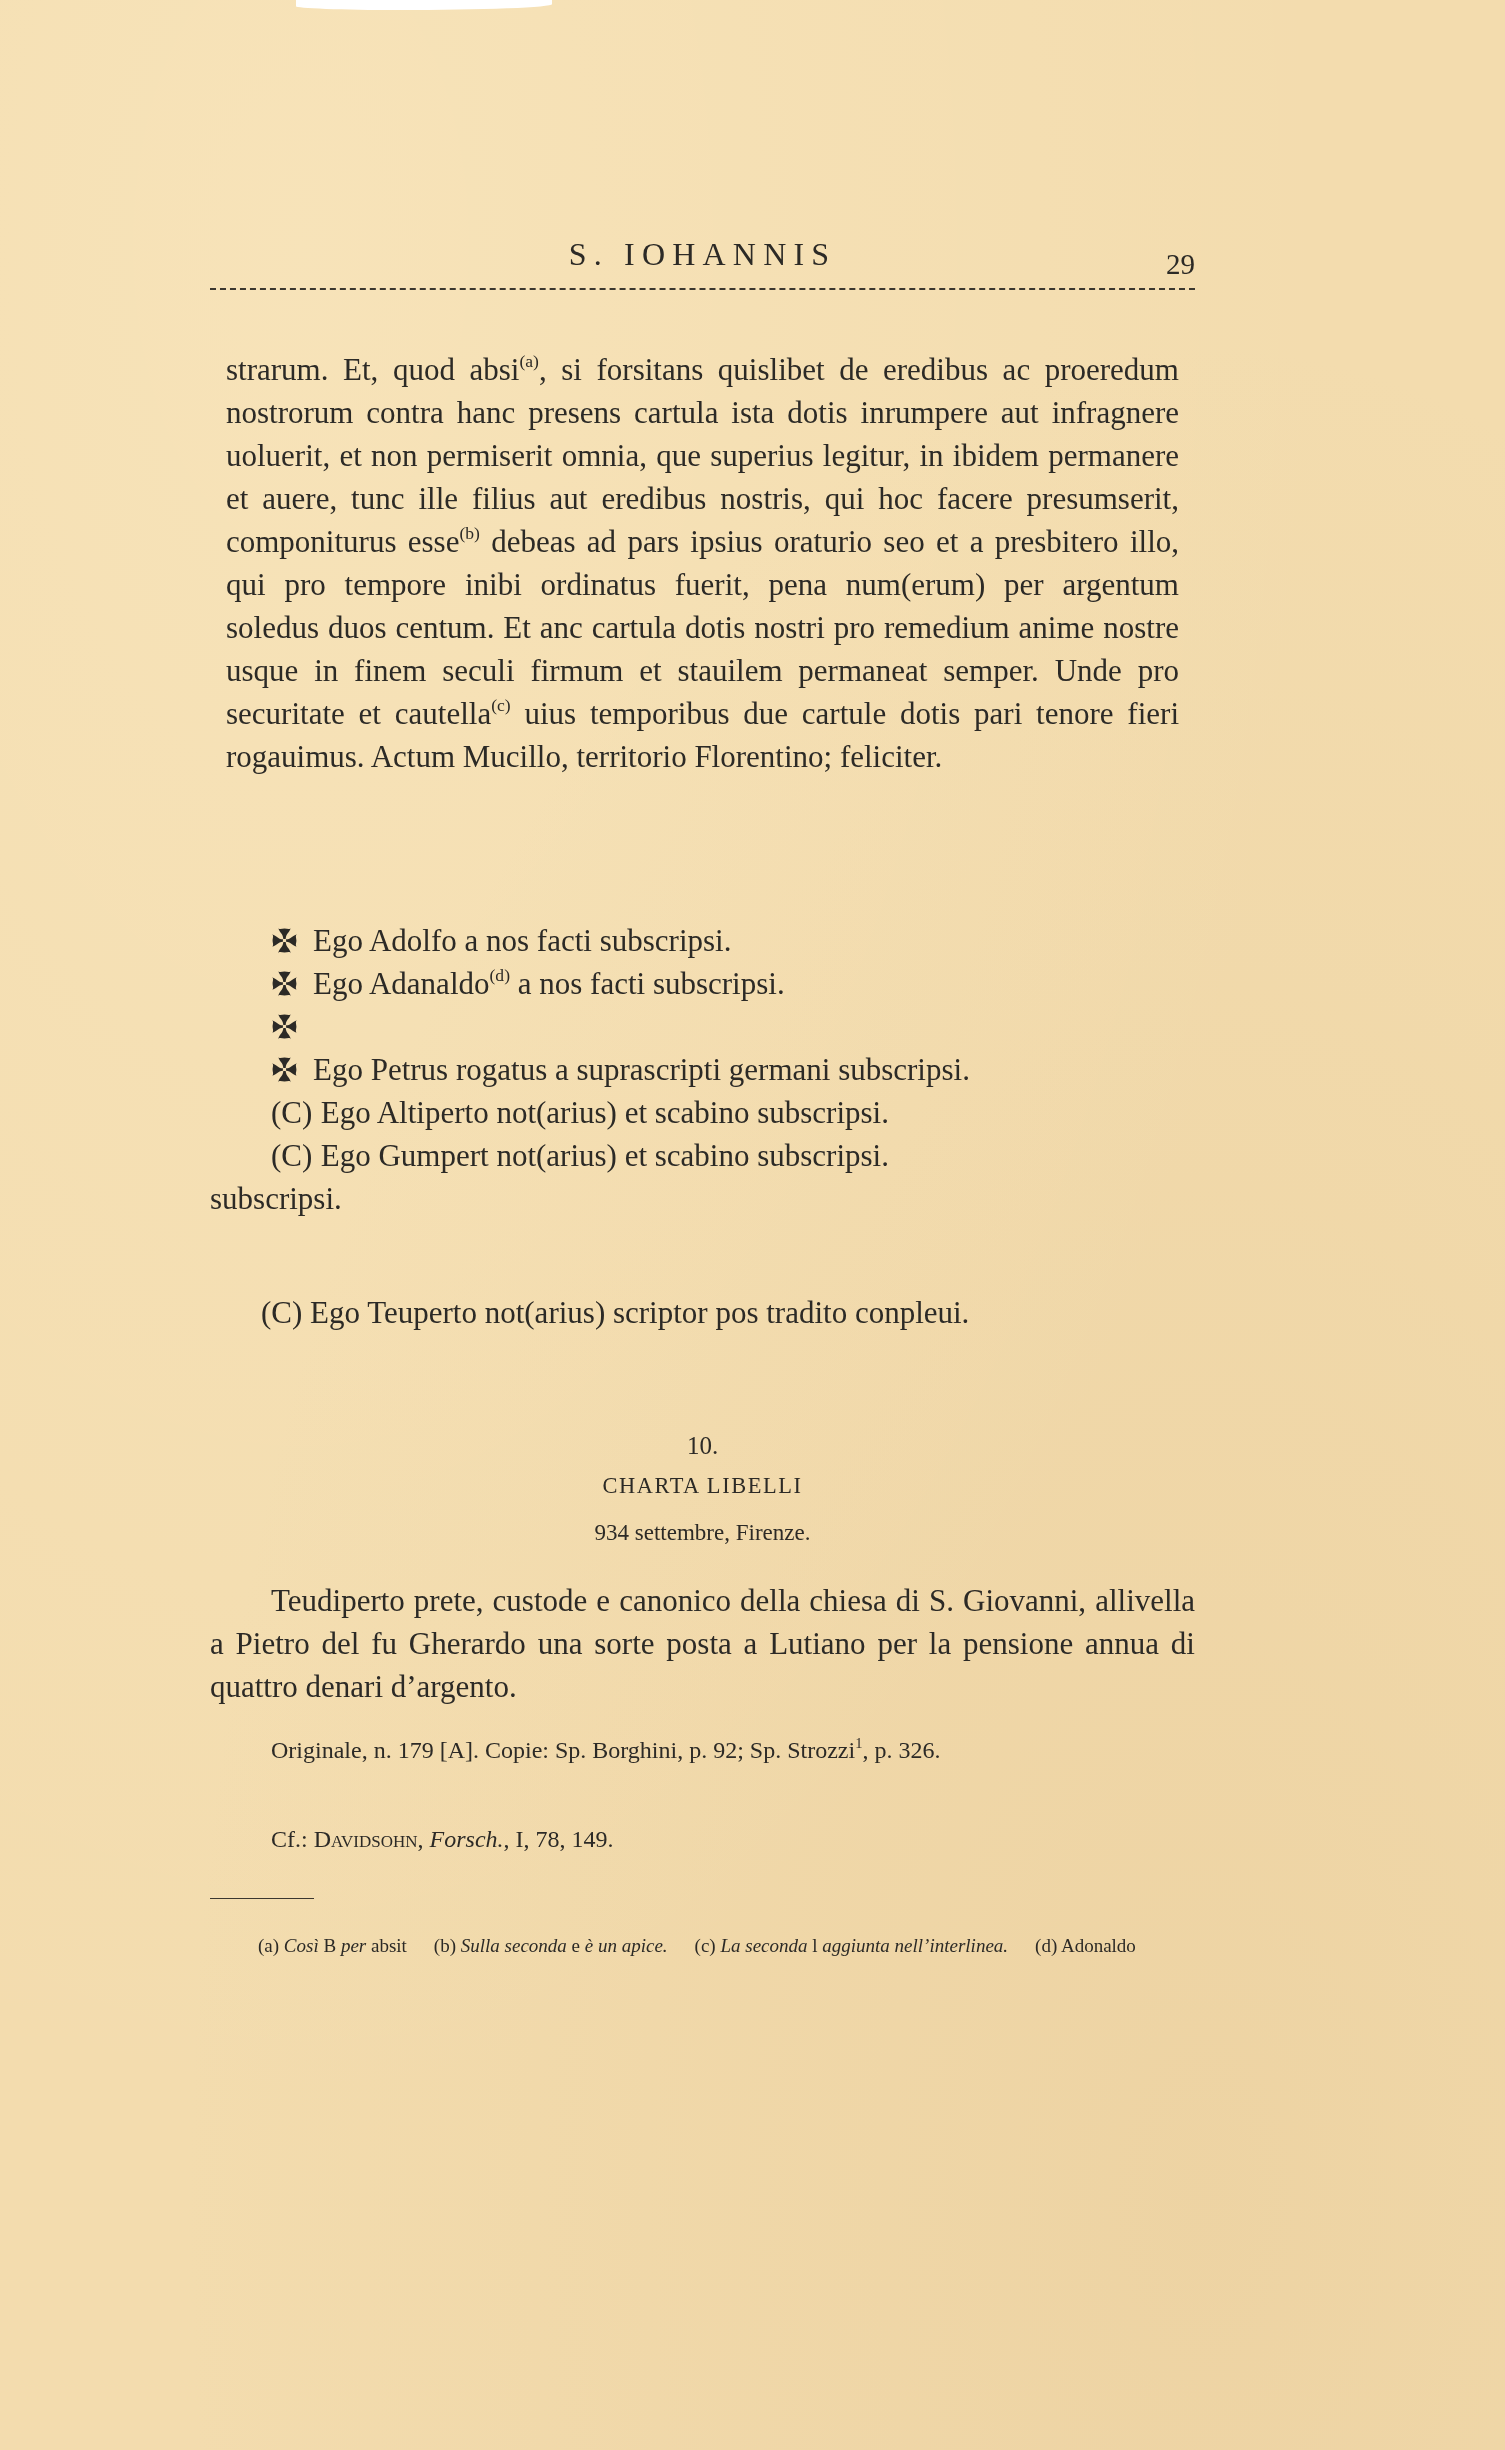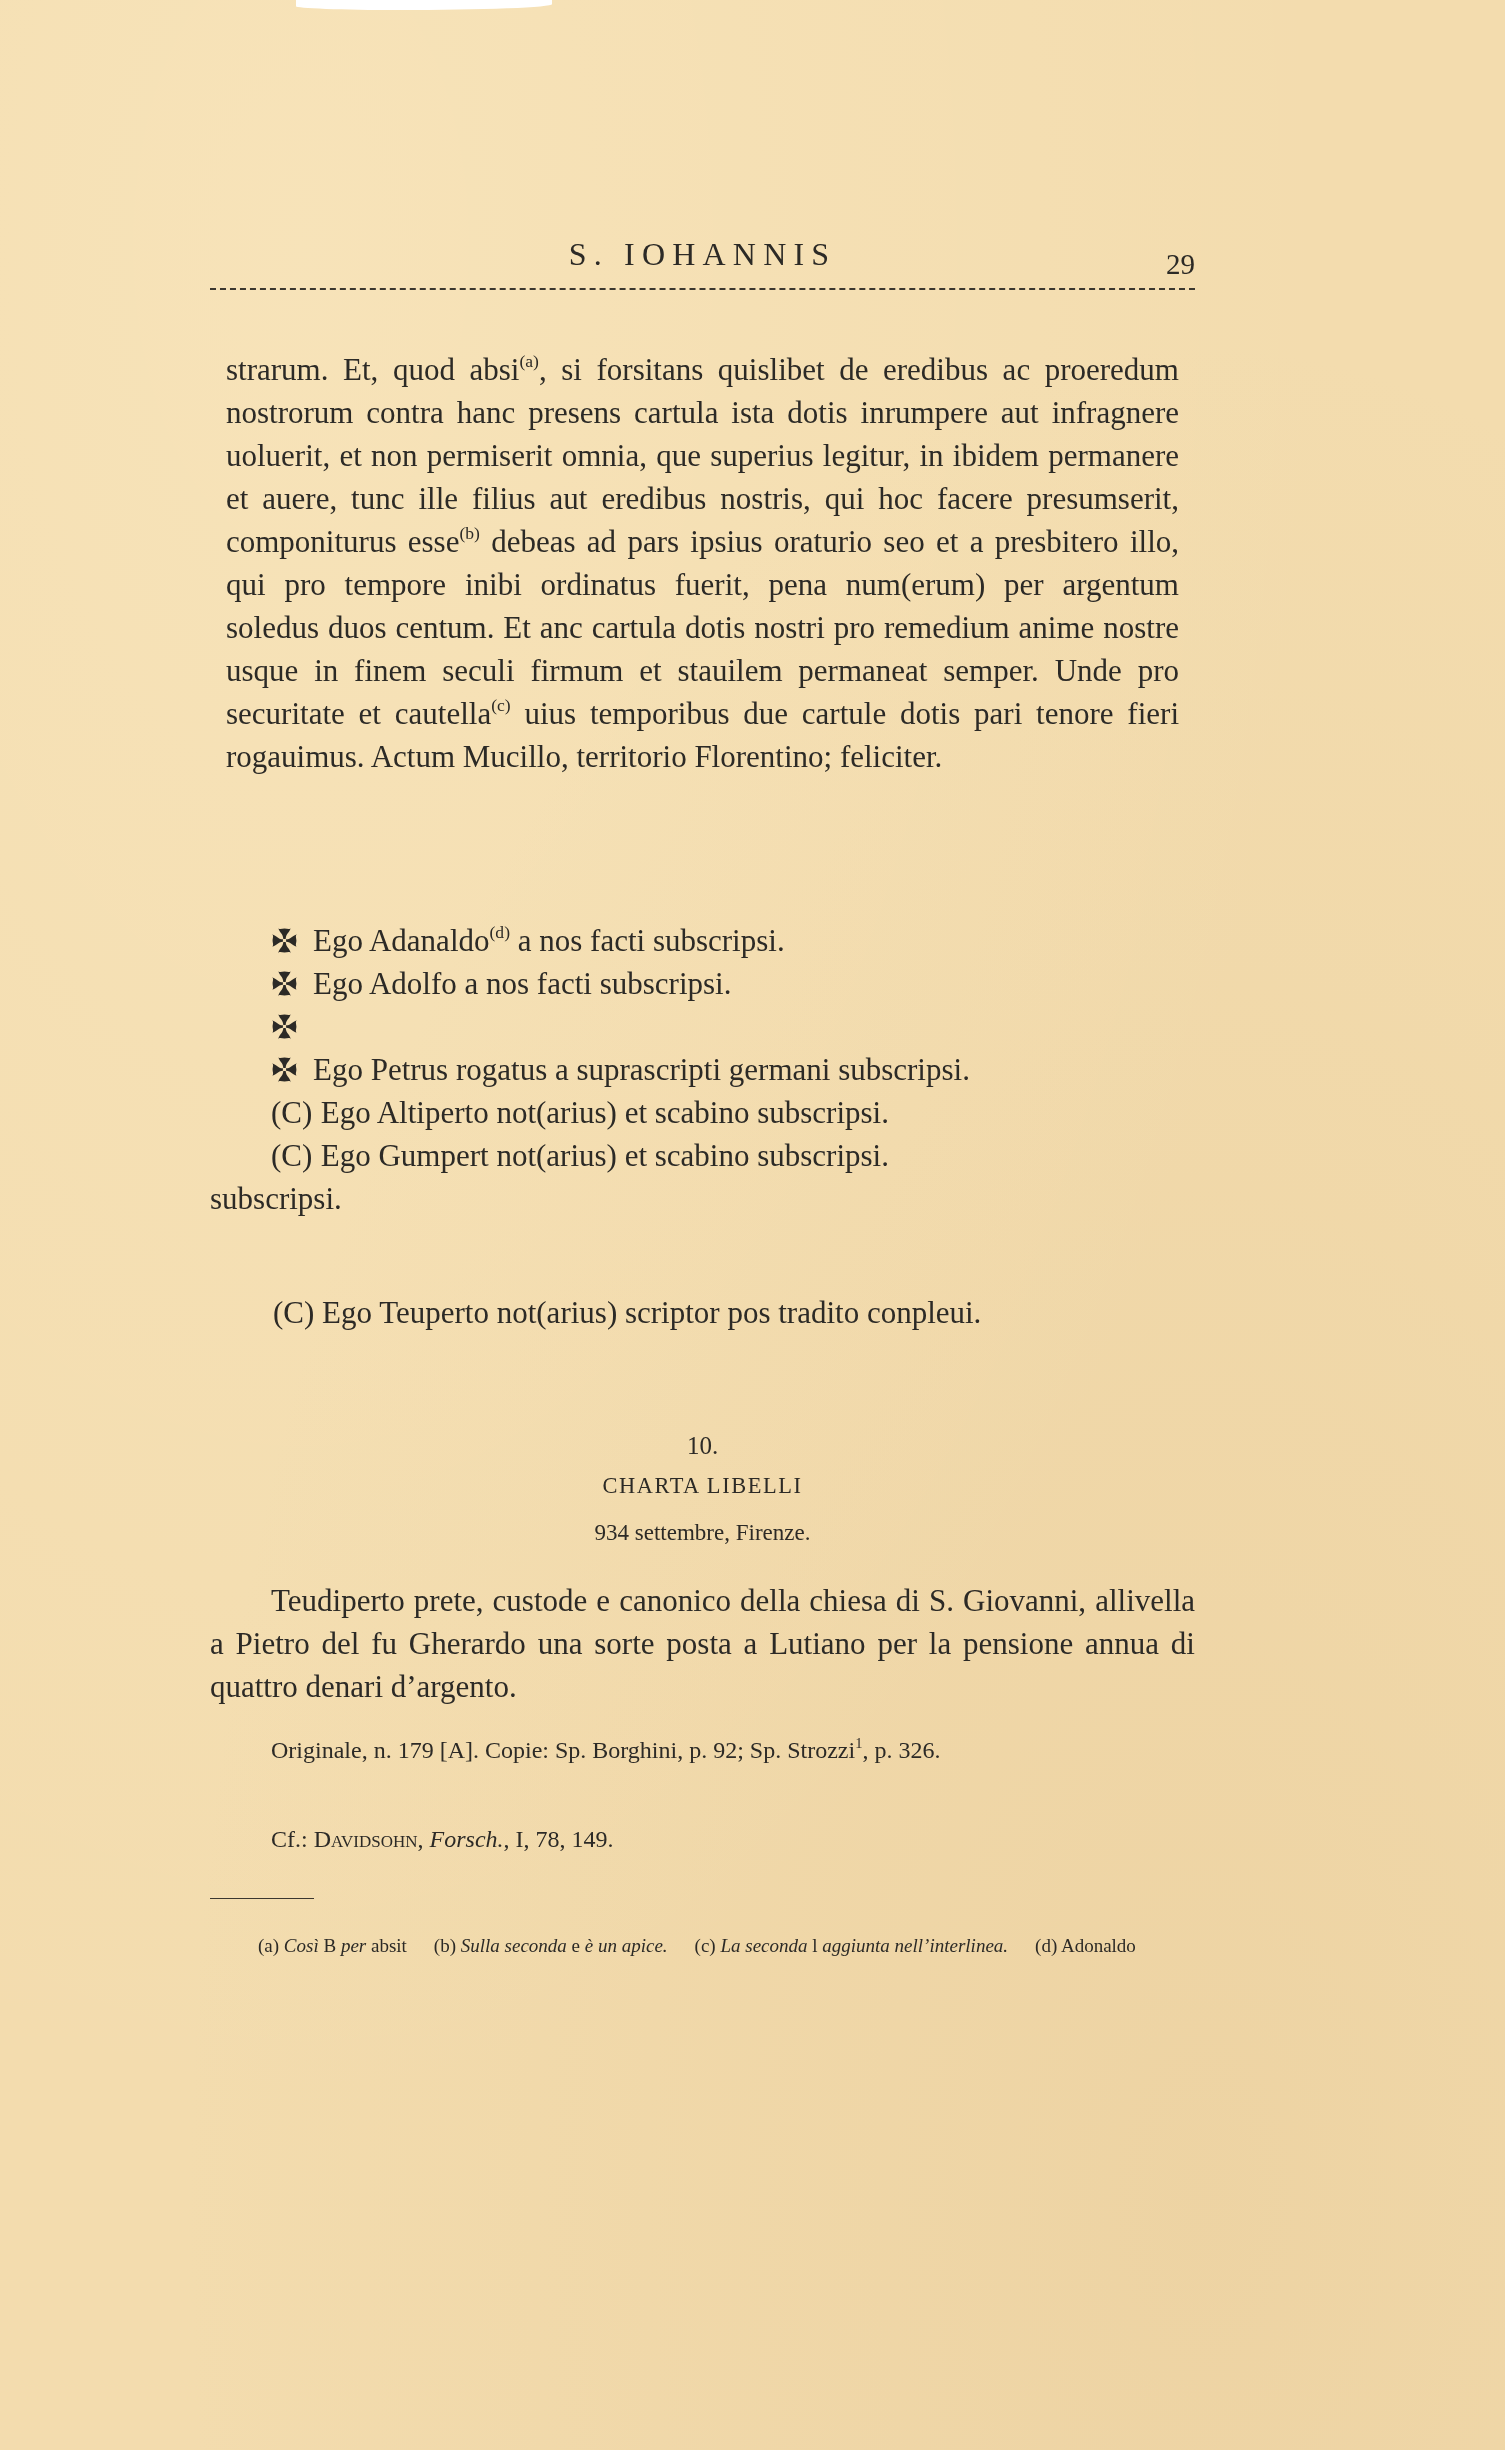--- a/index.html
+++ b/index.html
@@ -42,21 +42,21 @@
   }
   .para { margin: 16px; text-align: justify; text-align-last: left; }
   sup { font-size: 17.6px; line-height: 0; vertical-align: 13px; }
   .sig-list { position: absolute; left: 0; width: 985px; top: 919px;
     font-family: "Liberation Serif", serif; font-size: 31px; line-height: 43px; }
   .sig { padding-left: 61px; text-indent: 0; margin: 0; }
   .sig .mark { display: inline-block; width: 42px; }
   .cross {
     display: inline-block; width: 27px; height: 27px; vertical-align: -3.2px; margin-right: 13px;
   }
-  .final-sig { position: absolute; top: 1295px; left: 63px;
+  .final-sig { position: absolute; top: 1295px; left: 51px;
     font-family: "Liberation Serif", serif; font-size: 31px; }
   .doc-num { position: absolute; top: 1432px; left: 0; width: 985px; text-align: center; font-size: 25px;
     font-family: "Liberation Serif", serif; }
   .doc-title { position: absolute; top: 1473px; left: 0; width: 985px; text-align: center; font-size: 22.4px; letter-spacing: 1.6px;
     font-family: "Liberation Serif", serif; }
   .doc-date { position: absolute; top: 1520px; left: 0; width: 985px; text-align: center; font-size: 23px;
     font-family: "Liberation Serif", serif; }
   .summary { position: absolute; top: 1579px; left: 0; width: 985px;
     font-family: "Liberation Serif", serif; font-size: 31px; line-height: 43px; text-align: justify; }
   .summary p { margin: 0; text-indent: 61px; text-align: justify; text-align-last: left; }
@@ -91,29 +91,29 @@
   </div>
 
   <div class="sig-list">
     <div class="sig"><span class="mark"><svg class="cross" viewBox="0 0 34 34">
             <g fill="#2c2a26">
               <path d="M17 2 C14 2 10 4 9 1 C11 8 15 8 15.5 15 L17 15 L18.5 15 C19 8 23 8 25 1 C24 4 20 2 17 2Z"></path>
               <path d="M17 32 C14 32 10 30 9 33 C11 26 15 26 15.5 19 L17 19 L18.5 19 C19 26 23 26 25 33 C24 30 20 32 17 32Z"></path>
               <path d="M2 17 C2 14 4 10 1 9 C8 11 8 15 15 15.5 L15 17 L15 18.5 C8 19 8 23 1 25 C4 24 2 20 2 17Z"></path>
               <path d="M32 17 C32 14 30 10 33 9 C26 11 26 15 19 15.5 L19 17 L19 18.5 C26 19 26 23 33 25 C30 24 32 20 32 17Z"></path>
             </g>
-          </svg></span><span>Ego Adanaldo</span><sup>(d)</sup><span> a nos facti subscripsi.</span></div>
+          </svg></span><span>Ego Adolfo a nos facti subscripsi.</span></div>
     <div class="sig"><span class="mark"><svg class="cross" viewBox="0 0 34 34">
             <g fill="#2c2a26">
               <path d="M17 2 C14 2 10 4 9 1 C11 8 15 8 15.5 15 L17 15 L18.5 15 C19 8 23 8 25 1 C24 4 20 2 17 2Z"></path>
               <path d="M17 32 C14 32 10 30 9 33 C11 26 15 26 15.5 19 L17 19 L18.5 19 C19 26 23 26 25 33 C24 30 20 32 17 32Z"></path>
               <path d="M2 17 C2 14 4 10 1 9 C8 11 8 15 15 15.5 L15 17 L15 18.5 C8 19 8 23 1 25 C4 24 2 20 2 17Z"></path>
               <path d="M32 17 C32 14 30 10 33 9 C26 11 26 15 19 15.5 L19 17 L19 18.5 C26 19 26 23 33 25 C30 24 32 20 32 17Z"></path>
             </g>
-          </svg></span><span>Ego Adolfo a nos facti subscripsi.</span></div>
+          </svg></span><span>Ego Adanaldo</span><sup>(d)</sup><span> a nos facti subscripsi.</span></div>
     <div class="sig"><span class="mark"><svg class="cross" viewBox="0 0 34 34">
             <g fill="#2c2a26">
               <path d="M17 2 C14 2 10 4 9 1 C11 8 15 8 15.5 15 L17 15 L18.5 15 C19 8 23 8 25 1 C24 4 20 2 17 2Z"></path>
               <path d="M17 32 C14 32 10 30 9 33 C11 26 15 26 15.5 19 L17 19 L18.5 19 C19 26 23 26 25 33 C24 30 20 32 17 32Z"></path>
               <path d="M2 17 C2 14 4 10 1 9 C8 11 8 15 15 15.5 L15 17 L15 18.5 C8 19 8 23 1 25 C4 24 2 20 2 17Z"></path>
               <path d="M32 17 C32 14 30 10 33 9 C26 11 26 15 19 15.5 L19 17 L19 18.5 C26 19 26 23 33 25 C30 24 32 20 32 17Z"></path>
             </g>
           </svg></span></div>
     <div class="sig"><span class="mark"><svg class="cross" viewBox="0 0 34 34">
             <g fill="#2c2a26">

